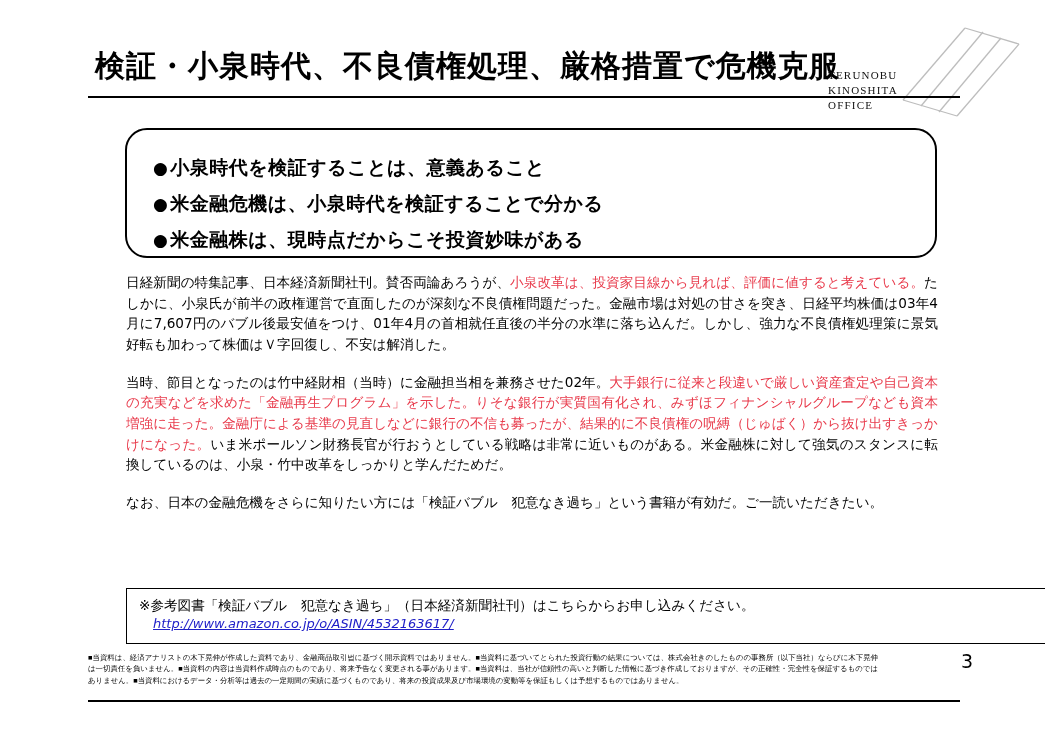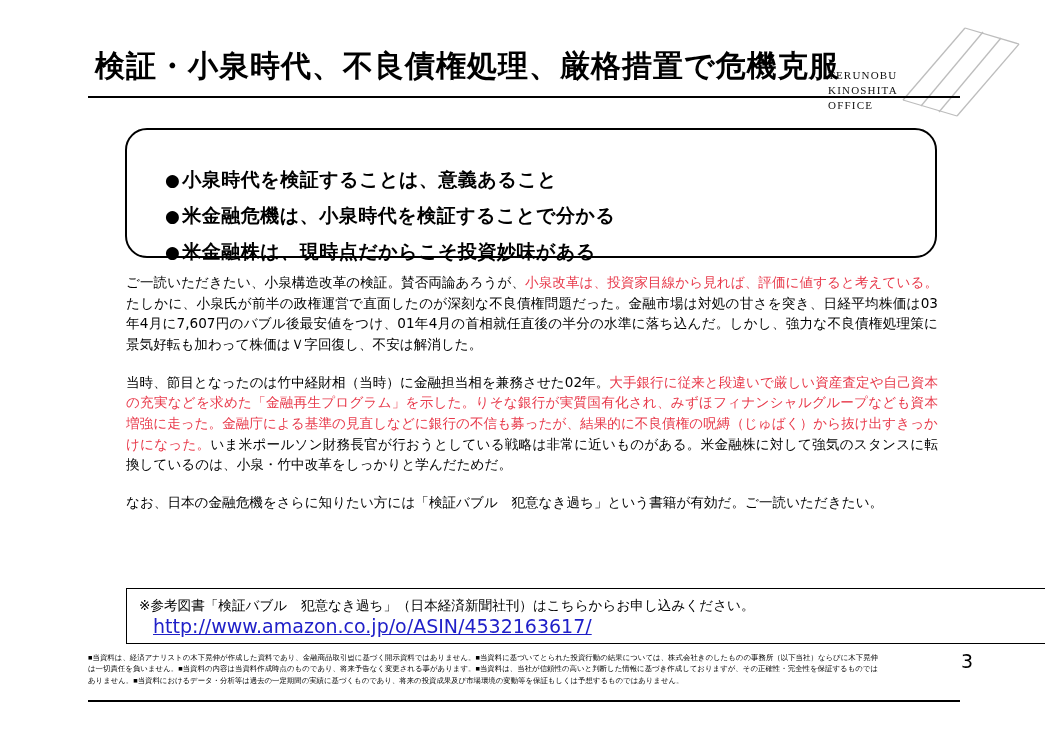--- a/index.html
+++ b/index.html
@@ -76,21 +76,21 @@
     top: 128px;
     width: 812px;
     height: 130px;
     border: 2px solid #000;
     border-radius: 22px;
     box-sizing: border-box;
     background: #fff;
   }
   .callout ul {
     list-style: none;
-    margin: 16px;
+    margin: 4px;
     padding: 24px 0 0 22px;
   }
   .callout li {
     font-size: 19px;
     font-weight: bold;
     color: #000;
     line-height: 1.0;
     margin-bottom: 17px;
     font-family: "DejaVu Sans", sans-serif;
     letter-spacing: 0.5px;
@@ -126,21 +126,22 @@
     font-size: 13.6px;
     font-family: "DejaVu Sans", sans-serif;
     color: #000;
   }
   .ref-link {
     display: inline-block;
     margin-top: 0;
     margin-left: 14px;
     color: #2020c8;
     text-decoration: underline;
-    font-size: 19px;
+    font-size: 13px;
+    font-style: italic;
   }
 
   .disclaimer {
     position: absolute;
     left: 88px;
     top: 652px;
     width: 790px;
     font-size: 7.4px;
     line-height: 1.55;
     color: #000;
@@ -193,21 +194,21 @@
 
   <div class="callout">
     <ul>
       <li><span class="bullet">●</span><span>小泉時代を検証することは、意義あること</span></li>
       <li><span class="bullet">●</span><span>米金融危機は、小泉時代を検証することで分かる</span></li>
       <li><span class="bullet">●</span><span>米金融株は、現時点だからこそ投資妙味がある</span></li>
     </ul>
   </div>
 
   <div class="body-area">
-    <div class="para"><span>ご一読いただきたい、小泉構造改革の検証。賛否両論あろうが、</span><span class="hl">小泉改革は、投資家目線から見れば、評価に値すると考えている。</span><span>たしかに、小泉氏が前半の政権運営で直面したのが深刻な不良債権問題だった。金融市場は対処の甘さを突き、日経平均株価は03年4月に7,607円のバブル後最安値をつけ、01年4月の首相就任直後の半分の水準に落ち込んだ。しかし、強力な不良債権処理策に景気好転も加わって株価はＶ字回復し、不安は解消した。</span></div>
+    <div class="para"><span>日経新聞の特集記事、日本経済新聞社刊。賛否両論あろうが、</span><span class="hl">小泉改革は、投資家目線から見れば、評価に値すると考えている。</span><span>たしかに、小泉氏が前半の政権運営で直面したのが深刻な不良債権問題だった。金融市場は対処の甘さを突き、日経平均株価は03年4月に7,607円のバブル後最安値をつけ、01年4月の首相就任直後の半分の水準に落ち込んだ。しかし、強力な不良債権処理策に景気好転も加わって株価はＶ字回復し、不安は解消した。</span></div>
 
 
     <div class="para"><span>当時、節目となったのは竹中経財相（当時）に金融担当相を兼務させた02年。</span><span class="hl">大手銀行に従来と段違いで厳しい資産査定や自己資本の充実などを求めた「金融再生プログラム」を示した。りそな銀行が実質国有化され、みずほフィナンシャルグループなども資本増強に走った。金融庁による基準の見直しなどに銀行の不信も募ったが、結果的に不良債権の呪縛（じゅばく）から抜け出すきっかけになった。</span><span>いま米ポールソン財務長官が行おうとしている戦略は非常に近いものがある。米金融株に対して強気のスタンスに転換しているのは、小泉・竹中改革をしっかりと学んだためだ。</span></div>
 
     <div class="para">なお、日本の金融危機をさらに知りたい方には「検証バブル　犯意なき過ち」という書籍が有効だ。ご一読いただきたい。</div>
   </div>
 
   <div class="ref-box">
     <div>※参考図書「検証バブル　犯意なき過ち」（日本経済新聞社刊）はこちらからお申し込みください。</div>
     <a class="ref-link" href="#">http://www.amazon.co.jp/o/ASIN/4532163617/</a>

